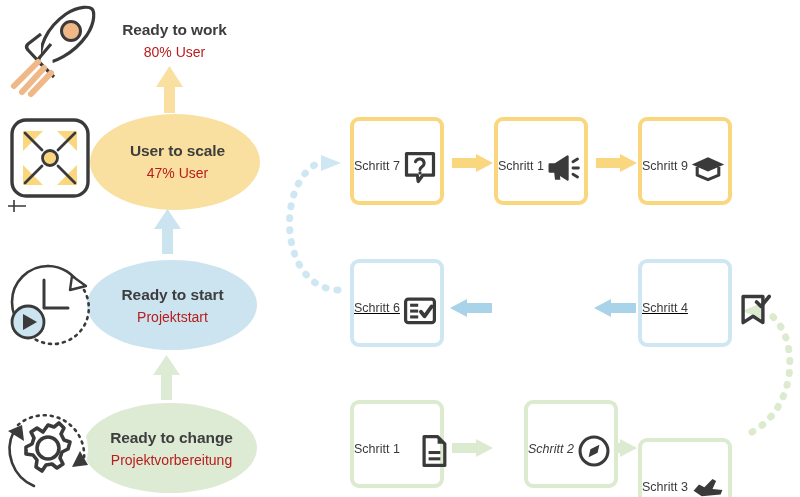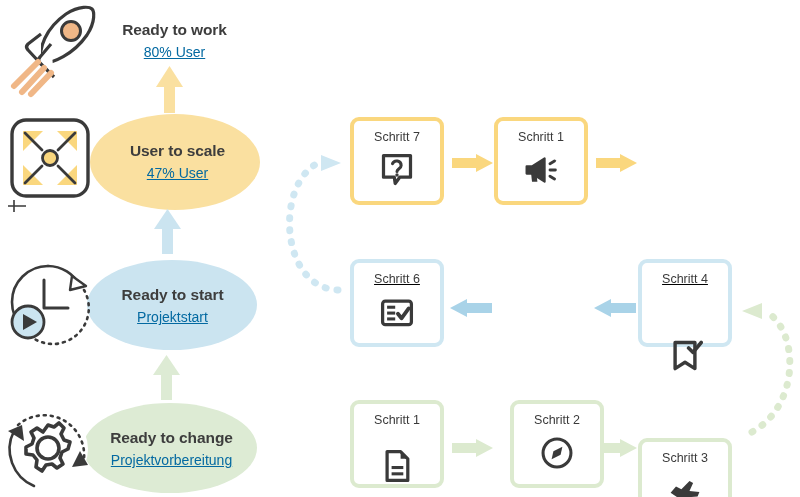--- a/index.html
+++ b/index.html
@@ -40,37 +40,35 @@
   .stage-title {
     font-size: 15.5px;
     font-weight: bold;
     color: #3d3d3d;
     letter-spacing: -0.1px;
     white-space: nowrap;
   }
   .stage-sub {
     font-size: 14px;
     font-weight: normal;
-    color: #0369a1;
+    color: #b91c1c;
     margin-top: 7px;
     white-space: nowrap;
-    text-decoration: underline;
   }
 
   
   .card {
     position: absolute;
     width: 94px;
     height: 88px;
     box-sizing: border-box;
     border-radius: 9px;
     background: #ffffff;
     border: 4px solid #e6e6e6;
     display: flex;
-    flex-direction: column;
     align-items: center;
     justify-content: flex-start;
     padding-top: 9px;
   }
   .card-label {
     font-size: 12.5px;
     color: #3a3a3a;
     white-space: nowrap;
   }
   .card-icon {
@@ -235,20 +233,29 @@
         <svg viewBox="0 0 40 40" width="36" height="36">
           <path d="M4 16 h6 l14 -9 v26 l-14 -9 H4 Z" fill="#3a3a3a" stroke="#3a3a3a" stroke-width="2.4" stroke-linejoin="round"></path>
           <path d="M9 24 l1 9 h6 l-1 -9" fill="#3a3a3a"></path>
           <path d="M30 13 l5 -3" stroke="#3a3a3a" stroke-width="3.2" stroke-linecap="round"></path>
           <path d="M30 20 h6" stroke="#3a3a3a" stroke-width="3.2" stroke-linecap="round"></path>
           <path d="M30 27 l5 3" stroke="#3a3a3a" stroke-width="3.2" stroke-linecap="round"></path>
         </svg>
       </div>
     </div>
 
+    <div class="card amber" style="left:638px; top:117px;">
+      <div class="card-label">Schritt 9</div>
+      <div class="card-icon">
+        <svg viewBox="0 0 40 40" width="36" height="36">
+          <polygon points="20,8 38,16 20,24 2,16" fill="#3a3a3a"></polygon>
+          <path d="M8 19 v9 l12 5 12 -5 v-9" fill="none" stroke="#3a3a3a" stroke-width="3.4" stroke-linejoin="round"></path>
+        </svg>
+      </div>
+    </div>
 
     <div class="card blue" style="left:350px; top:259px;">
       <div class="card-label">Schritt 6</div>
       <div class="card-icon">
         <svg viewBox="0 0 40 40" width="36" height="36">
           <rect x="4" y="8" width="32" height="26" rx="3" fill="none" stroke="#3a3a3a" stroke-width="3.6"></rect>
           <rect x="9" y="13" width="9" height="3.4" fill="#3a3a3a"></rect>
           <rect x="9" y="19.5" width="9" height="3.4" fill="#3a3a3a"></rect>
           <rect x="9" y="26" width="9" height="3.4" fill="#3a3a3a"></rect>
           <path d="M21 22 l4 5 8 -11" fill="none" stroke="#3a3a3a" stroke-width="4.2" stroke-linecap="round" stroke-linejoin="round"></path>
@@ -272,21 +279,21 @@
       <div class="card-icon">
         <svg viewBox="0 0 40 40" width="36" height="36">
           <path d="M9 4 h15 l8 8 v24 H9 Z" fill="none" stroke="#3a3a3a" stroke-width="3.6" stroke-linejoin="round"></path>
           <path d="M24 4 v8 h8" fill="#3a3a3a"></path>
           <rect x="14" y="20" width="13" height="3.4" fill="#3a3a3a"></rect>
           <rect x="14" y="27" width="13" height="3.4" fill="#3a3a3a"></rect>
         </svg>
       </div>
     </div>
 
-    <div class="card green" style="left:510px; top:400px;">
+    <div class="card green" style="left:524px; top:400px;font-style:italic;">
       <div class="card-label">Schritt 2</div>
       <div class="card-icon">
         <svg viewBox="0 0 40 40" width="36" height="36">
           <circle cx="20" cy="20" r="15.5" fill="none" stroke="#3a3a3a" stroke-width="3.4"></circle>
           <path d="M26 13 L16 18 L14 27 L24 22 Z" fill="#3a3a3a"></path>
         </svg>
       </div>
     </div>
 
     <div class="card green" style="left:638px; top:400px;margin-top:38px;">

